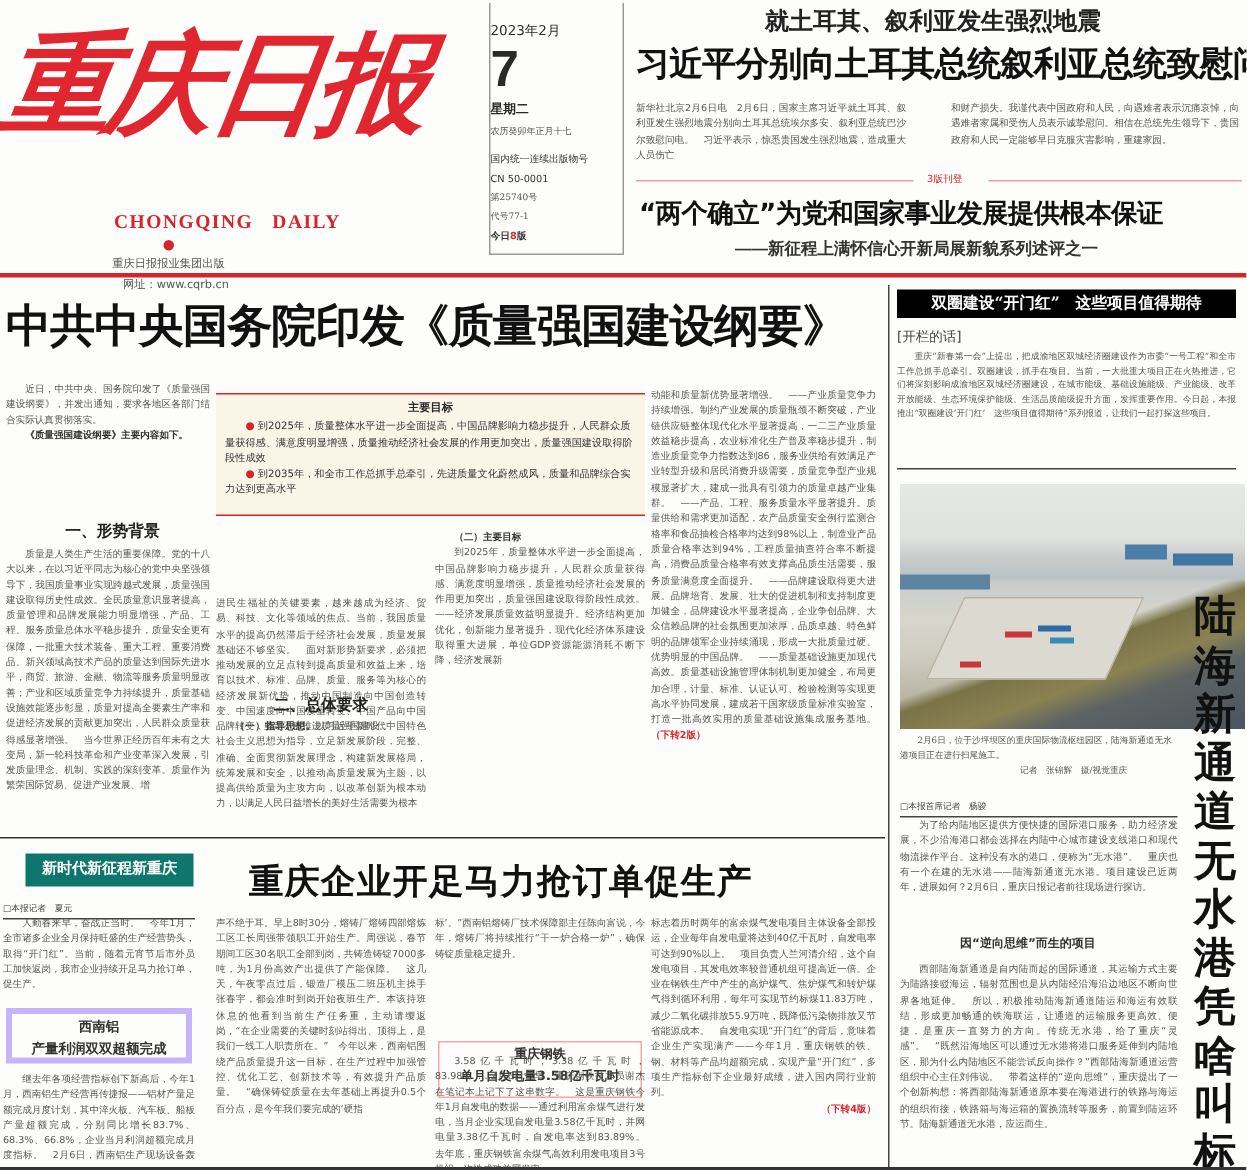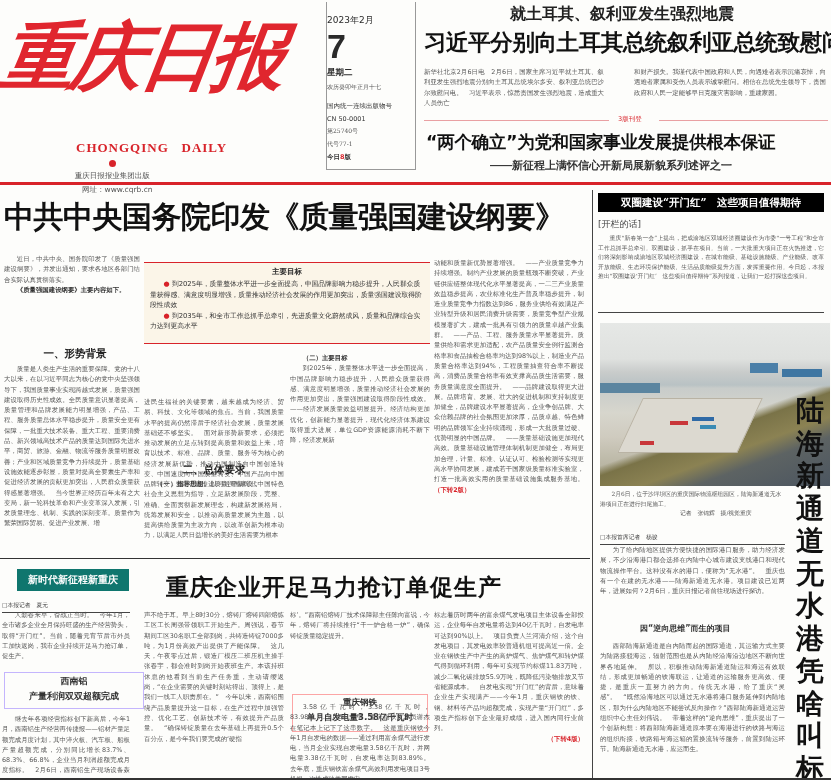--- a/index.html
+++ b/index.html
@@ -83,21 +83,21 @@
   #byline-right { left: 600px; top: 533px; width: 185px; border-bottom: 1px solid #444; font-family: "DejaVu Serif", serif; font-size: 5.8px; padding-bottom: 2px; color: #444; }
   #right-body-a { left: 600px; top: 545px; width: 185px; }
   #right-subhead { left: 640px; top: 623px; font-size: 8px; font-weight: bold; color: #333; white-space: nowrap; }
   #right-body-b { left: 600px; top: 641px; width: 185px; }
 
   
   #hrule-bottom { left: 0; top: 558px; width: 590px; height: 1px; background: #333; }
   #newera-banner { left: 4px; top: 569px; width: 112px; height: 22px; background: #0f766e; color: #fff; font-weight: bold; font-size: 10px; line-height: 22px; text-align: center; margin-left: 13px; }
   #newera-byline { left: 2px; top: 601px; width: 128px; font-family: "DejaVu Serif", serif; font-size: 5.8px; color: #444; border-bottom: 1px solid #444; padding-bottom: 2px; }
   #newera-body { left: 2px; top: 610px; width: 128px; }
-  #xinan-box { left: 4px; top: 672px; width: 140px; height: 37px; border: 1px solid #c4b5fd; text-align: center; padding-top: 2px; }
+  #xinan-box { left: 4px; top: 672px; width: 124px; height: 37px; border: 4px solid #c4b5fd; text-align: center; padding-top: 2px; }
   #xinan-box .co { font-family: "DejaVu Serif", serif; font-weight: bold; font-size: 9px; color: #333; }
   #xinan-box .hl { font-weight: bold; font-size: 9px; color: #333; margin-top: 2px; white-space: nowrap; }
   #xinan-body { left: 2px; top: 714px; width: 128px; }
 
   #company-headline { left: 166px; top: 572px; font-weight: bold; font-size: 23px; color: #111; white-space: nowrap; letter-spacing: 1px; }
   #bcol1 { left: 144px; top: 610px; width: 140px; }
   #bcol2 { left: 290px; top: 610px; width: 140px; }
   #steel-box { left: 292px; top: 694px; width: 136px; height: 38px; border: 1px solid #fca5a5; text-align: center; padding-top: 2px; }
   #steel-box .co { font-family: "DejaVu Serif", serif; font-weight: bold; font-size: 8.5px; color: #333; }
   #steel-box .hl { font-weight: bold; font-size: 8.5px; color: #333; margin-top: 3px; white-space: nowrap; }

